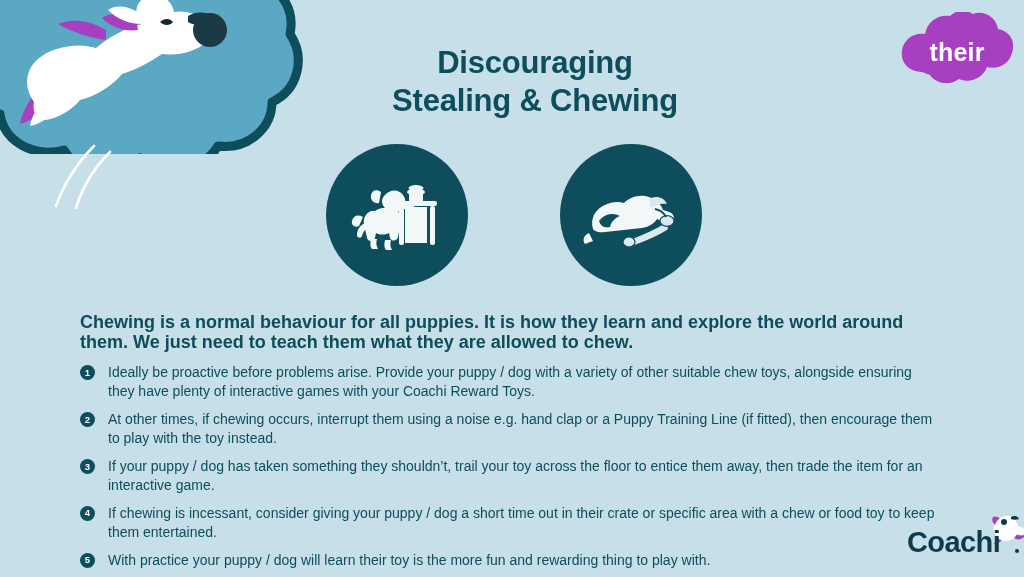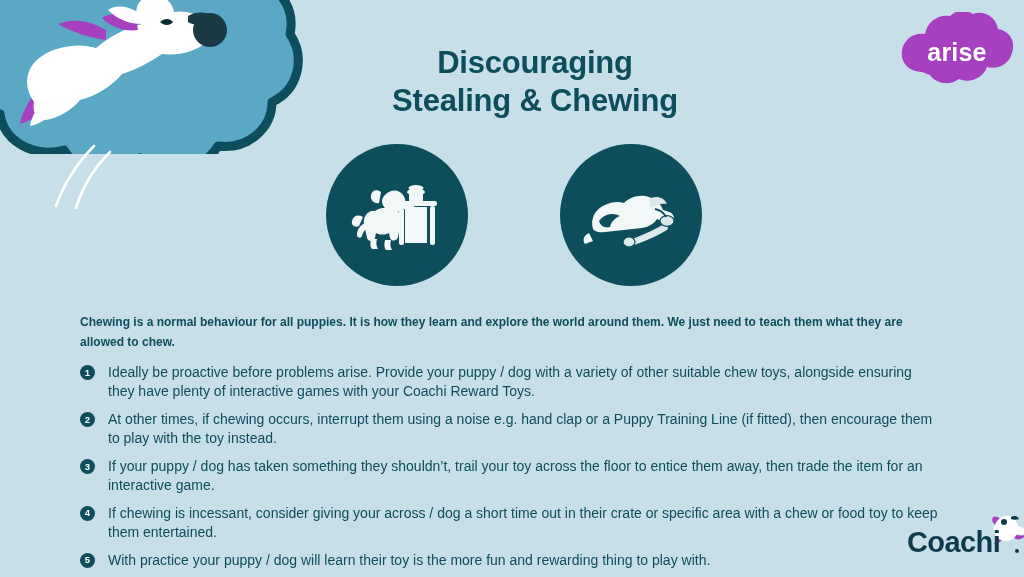--- a/index.html
+++ b/index.html
@@ -39,21 +39,21 @@
   .icon-circle{
     position:absolute;top:0;width:142px;height:142px;border-radius:50%;
     background:#0d4d5c;display:flex;align-items:center;justify-content:center;
   }
   .icon-circle.left{left:326px;}
   .icon-circle.right{left:560px;}
 
   
   .intro{
     position:absolute;left:80px;top:313px;width:860px;
-    color:#0d4d5c;font-size:12px;font-weight:700;line-height:19.5px;
+    color:#0d4d5c;font-size:18px;font-weight:700;line-height:19.5px;
   }
   .list{position:absolute;left:80px;top:363px;width:862px;}
   .li{position:relative;padding-left:28px;margin-bottom:8.5px;min-height:18px;}
   .li .marker{
     position:absolute;left:0;top:2px;width:15px;height:15px;border-radius:50%;
     background:#0d4d5c;color:#ffffff;font-size:9.5px;font-weight:700;
     display:flex;align-items:center;justify-content:center;line-height:1;
   }
   .li .txt{
     color:#0d4d5c;font-size:14px;line-height:19.2px;display:block;
@@ -135,21 +135,21 @@
 
   <div class="play-badge">
     <svg width="118" height="78" viewBox="0 0 118 78" style="position:absolute;left:0;top:0;">
       <path d="M24,60 C10,60 2,50 4,38 C6,27 16,20 27,22
                C29,10 40,2 52,4 C58,-2 68,-3 75,2
                C86,-2 98,5 100,17 C112,19 118,30 114,41
                C111,52 100,58 89,55
                C85,66 72,72 61,67
                C52,74 38,72 32,63 Z" fill="#a63fc0"></path>
     </svg>
-    <div class="play-text">arise</div>
+    <div class="play-text">their</div>
   </div>
 
   <div class="title">
     <span>Discouraging</span>
     <span class="l2">Stealing &amp; Chewing</span>
   </div>
 
   <div class="icon-row">
 
     <div class="icon-circle left">
@@ -232,21 +232,21 @@
       <span class="txt">At other times, if chewing occurs, interrupt them using a noise e.g. hand clap or a Puppy Training Line (if fitted), then encourage them to play with the toy instead.</span>
     </div>
 
     <div class="li">
       <span class="marker">3</span>
       <span class="txt">If your puppy / dog has taken something they shouldn’t, trail your toy across the floor to entice them away, then trade the item for an interactive game.</span>
     </div>
 
     <div class="li">
       <span class="marker">4</span>
-      <span class="txt">If chewing is incessant, consider giving your across / dog a short time out in their crate or specific area with a chew or food toy to keep them entertained.</span>
+      <span class="txt">If chewing is incessant, consider giving your puppy / dog a short time out in their crate or specific area with a chew or food toy to keep them entertained.</span>
     </div>
 
     <div class="li">
       <span class="marker">5</span>
       <span class="txt">With practice your puppy / dog will learn their toy is the more fun and rewarding thing to play with.</span>
     </div>
   </div>
 
   <div class="coachi">
     <svg width="48" height="32" viewBox="0 0 48 32" style="position:absolute;left:78px;top:0;">

